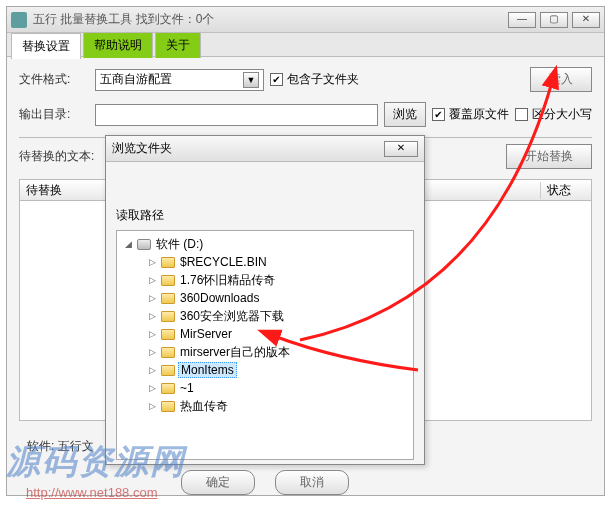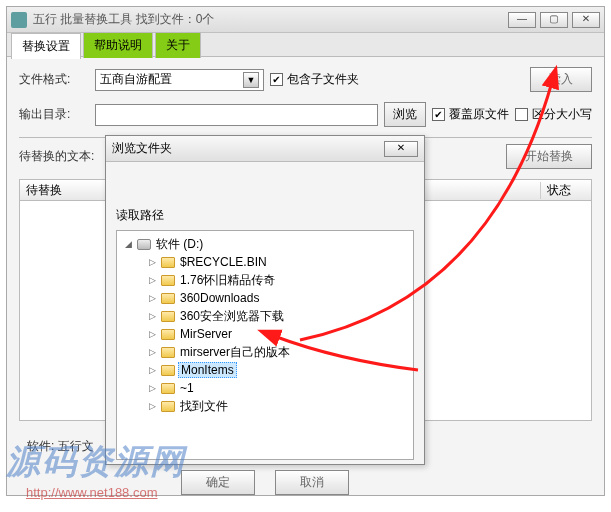--- a/index.html
+++ b/index.html
@@ -43,21 +43,21 @@
 .dlg-body { padding: 8px 10px; margin-top: 37px; }
 .dlg-label { margin-bottom: 6px; display: block; }
 .tree { border: 1px solid #aaa; background: #fff; height: 230px; overflow: auto; padding: 4px 2px; }
 .tree-item { display: flex; align-items: center; height: 18px; padding-left: 4px; gap: 3px; white-space: nowrap; }
 .tree-item .expander { width: 11px; height: 11px; color: #666; font-size: 9px; display: inline-flex; align-items: center; justify-content: center; }
 .tree-item .folder-icon { width: 14px; height: 11px; background: linear-gradient(#ffe9a8,#f0c94e); border: 1px solid #cc9b2b; border-radius: 1px; }
 .tree-item .drive-icon { width: 14px; height: 11px; background: linear-gradient(#eee,#bbb); border: 1px solid #888; border-radius: 2px; }
 .tree-item.selected .name { background: #cce8ff; border: 1px dotted #3399ff; padding: 0 2px; }
 .tree-item .name { padding: 0 2px; }
 .dlg-buttons { display: flex; justify-content: center; gap: 20px; margin-top: 10px; }
-.dlg-buttons .btn { padding: 3px 24px; }
+.dlg-buttons .btn { padding: 3px 24px; border-radius: 10px; }
 
 
 .arrow { position: absolute; pointer-events: none; }
 .arrow svg { overflow: visible; }
 
 
 .watermark { position: absolute; left: 6px; bottom: 12px; }
 .watermark .big { font-size: 34px; font-weight: bold; color: rgba(80,130,200,0.55); font-style: italic; letter-spacing: 2px; font-family: "KaiTi","STKaiti",serif; }
 .watermark .url { font-size: 13px; color: rgba(200,60,60,0.7); text-decoration: underline; margin-left: 20px; }
 </style>
@@ -178,21 +178,21 @@
             <span class="name">MonItems</span>
           </div>
           <div class="tree-item" style="padding-left: 28px;">
             <span class="expander">▷</span>
             <span class="folder-icon"></span>
             <span class="name">~1</span>
           </div>
           <div class="tree-item" style="padding-left: 28px;">
             <span class="expander">▷</span>
             <span class="folder-icon"></span>
-            <span class="name">找到文件</span>
+            <span class="name">热血传奇</span>
           </div>
         </div>
     </div>
     <div class="dlg-buttons">
       <button class="btn">确定</button>
       <button class="btn">取消</button>
     </div>
   </div>
 </div>
 

